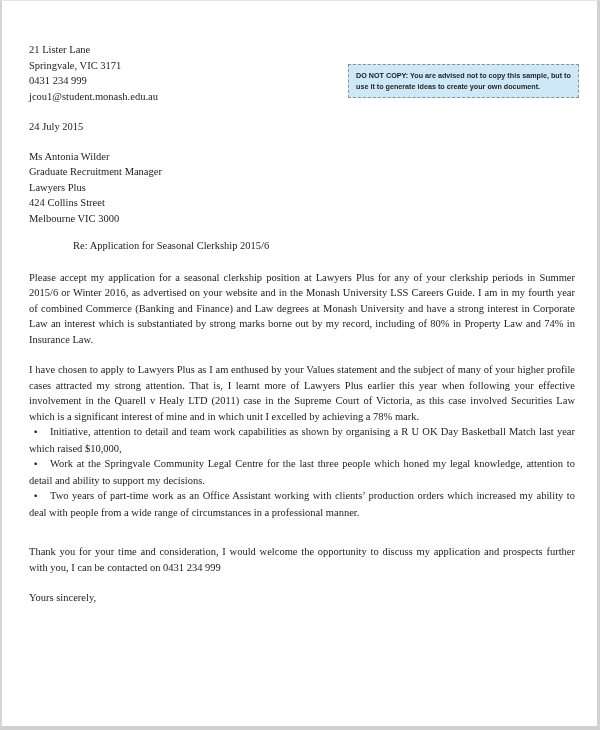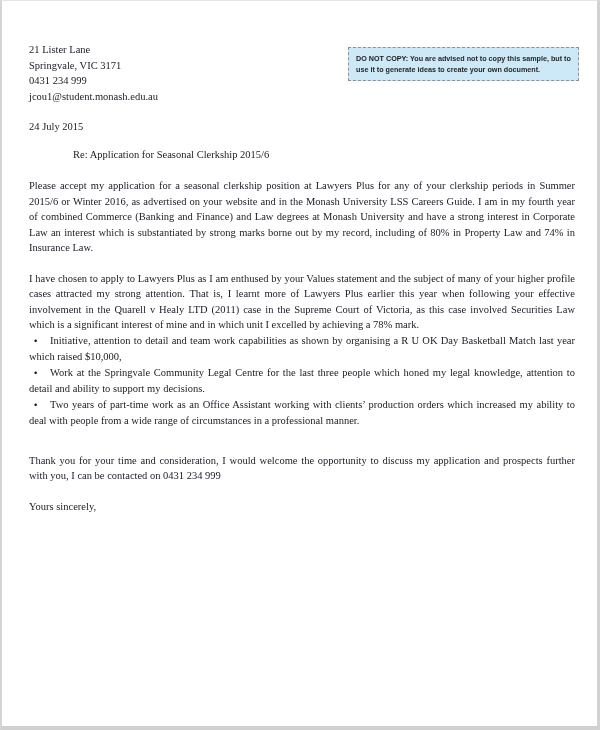--- a/index.html
+++ b/index.html
@@ -64,21 +64,21 @@
     }
     .closing-para {
       margin-top: 24px;
       text-align: justify;
     }
     .signoff {
       margin-top: 15px;
     }
     .notice-box {
       position: absolute;
-      top: 46px;
+      top: 63px;
       left: 346px;
       width: 231px;
       box-sizing: border-box;
       background: #cde8f6;
       border: 1px dashed #8f8f8f;
       padding: 5px 7px;
       font-family: "Liberation Sans", "DejaVu Sans", sans-serif;
       font-size: 7.2px;
       line-height: 11px;
       font-weight: bold;
@@ -101,20 +101,27 @@
 
   <div class="block sender-block">
     <div class="line">21 Lister Lane</div>
     <div class="line">Springvale, VIC 3171</div>
     <div class="line">0431 234 999</div>
     <div class="line">jcou1@student.monash.edu.au</div>
   </div>
 
   <div class="line date-line">24 July 2015</div>
 
+  <div class="block recipient-block">
+    <div class="line">Ms Antonia Wilder</div>
+    <div class="line">Graduate Recruitment Manager</div>
+    <div class="line">Lawyers Plus</div>
+    <div class="line">424 Collins Street</div>
+    <div class="line">Melbourne VIC 3000</div>
+  </div>
 
 
   <div class="line subject-line">Re: Application for Seasonal Clerkship 2015/6</div>
 
   <p class="para first-body">Please accept my application for a seasonal clerkship position at Lawyers Plus for any of your clerkship periods in Summer 2015/6 or Winter 2016, as advertised on your website and in the Monash University LSS Careers Guide. I am in my fourth year of combined Commerce (Banking and Finance) and Law degrees at Monash University and have a strong interest in Corporate Law an interest which is substantiated by strong marks borne out by my record, including of 80% in Property Law and 74% in Insurance Law.</p>
 
   <p class="para">I have chosen to apply to Lawyers Plus as I am enthused by your Values statement and the subject of many of your higher profile cases attracted my strong attention. That is, I learnt more of Lawyers Plus earlier this year when following your effective involvement in the Quarell v Healy LTD (2011) case in the Supreme Court of Victoria, as this case involved Securities Law which is a significant interest of mine and in which unit I excelled by achieving a 78% mark.</p>
 
 
   <p class="bullet-item"><span class="bullet-marker">•</span><span>Initiative, attention to detail and team work capabilities as shown by organising a R U OK Day Basketball Match last year which raised $10,000,</span></p>

